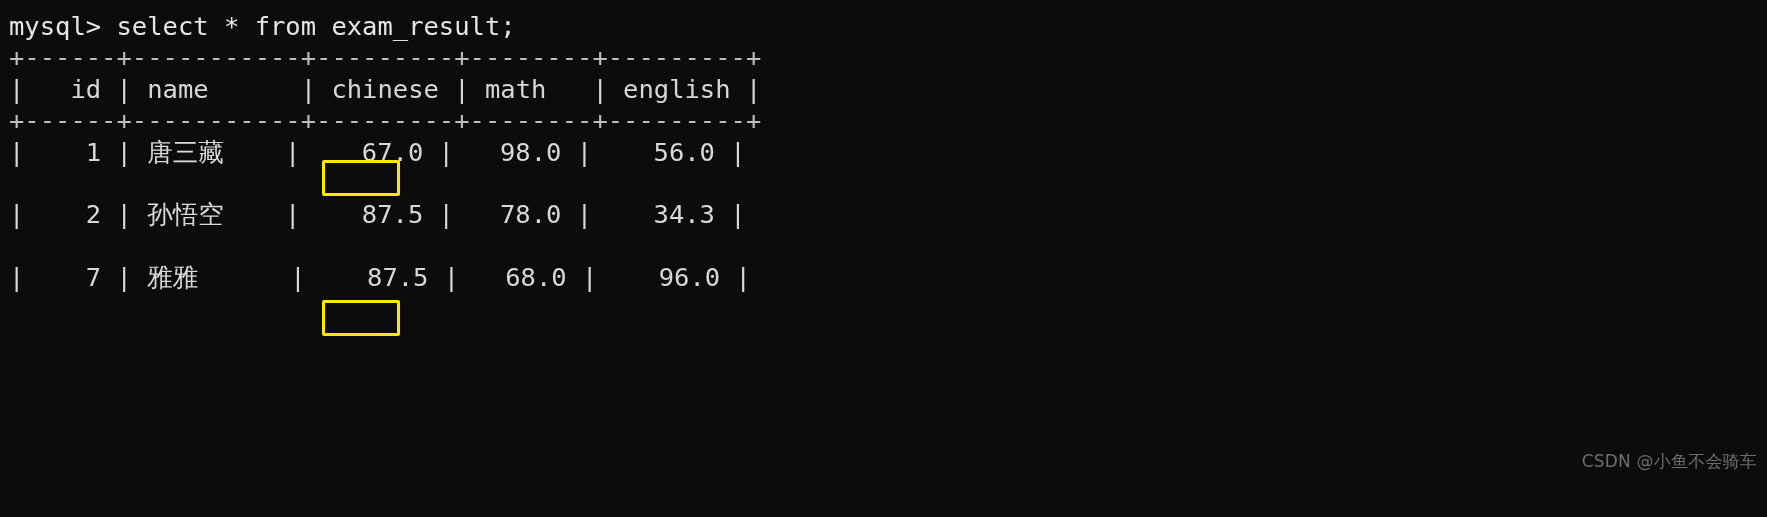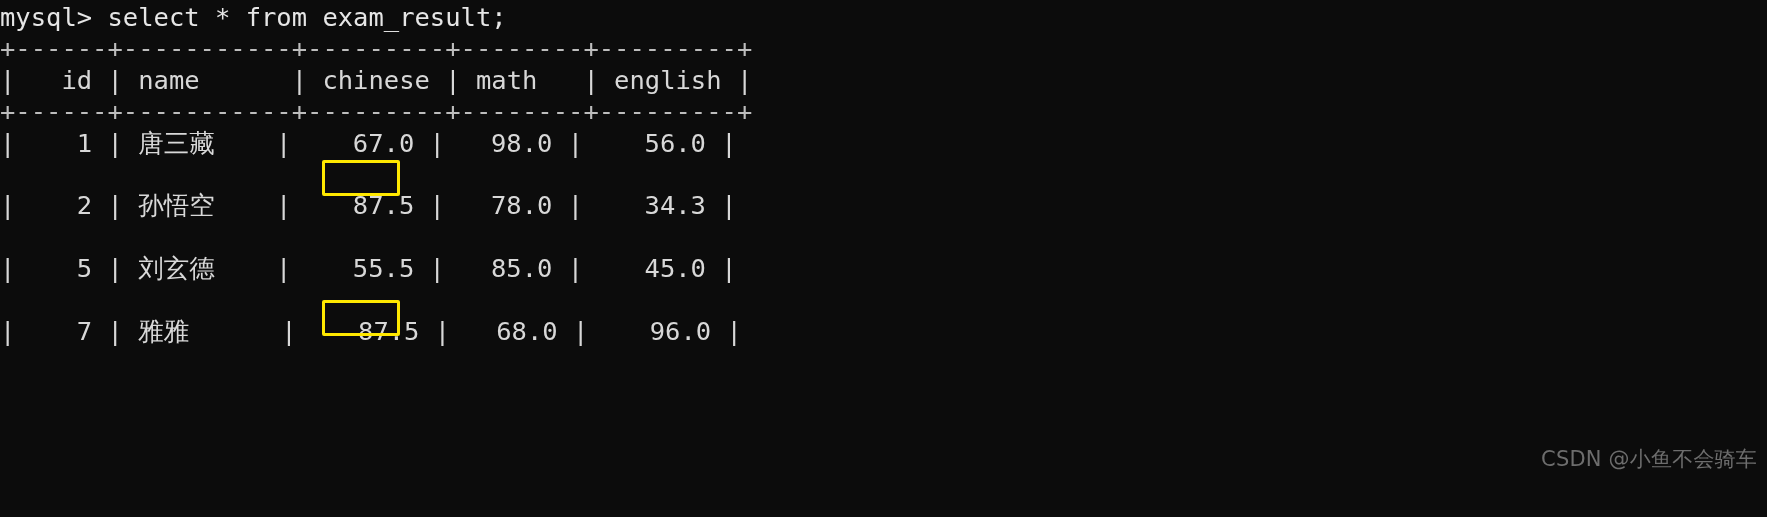--- a/index.html
+++ b/index.html
@@ -15,21 +15,21 @@
     position: relative;
   }
 
   
   #terminal {
     position: absolute;
     left: 0;
     top: 0;
     width: 700px;
     height: 453px;
-    padding: 0;
+    padding: 9px;
   }
 
   pre.term {
     margin: 0;
     padding: 2px 0 0 0;
     color: #d8d8d8;
     font-family: "DejaVu Sans Mono", "Liberation Mono", monospace;
     font-size: 25.5px;
     line-height: 31.4px;
     letter-spacing: 0px;
@@ -82,35 +82,34 @@
   }
   #annotation div { white-space: nowrap; }
 
   
   #watermark {
     position: absolute;
     right: 10px;
     bottom: 44px;
     color: #6d6d6d;
     font-family: "DejaVu Sans", "Liberation Sans", sans-serif;
-    font-size: 21px;
+    font-size: 17px;
     letter-spacing: 0.2px;
   }
 </style>
 </head>
 <body>
 
 <div id="terminal">
   <pre class="term"><span class="cmdline">mysql&gt; select * from exam_result;</span>
 <span class="rule">+------+-----------+---------+--------+---------+</span>
 <span>|   id | name      | chinese | math   | english |</span>
 <span class="rule">+------+-----------+---------+--------+---------+</span>
 <span class="row">|    1 | 唐三藏    |    67.0 |   98.0 |    56.0 |</span>
 <span class="row">|    2 | 孙悟空    |    87.5 |   78.0 |    34.3 |</span>
-<span class="row">|    5 | 刘玄德    |    55.5 |   85.0 |    45.0 |</span>
 <span class="row">|    7 | 雅雅      |    87.5 |   68.0 |    96.0 |</span>
 
 
 </pre>
 
   <div class="hl-box" id="hl-r2"></div>
   <div class="hl-box" id="hl-r7"></div>
 </div>
 
 <div id="annotation">

